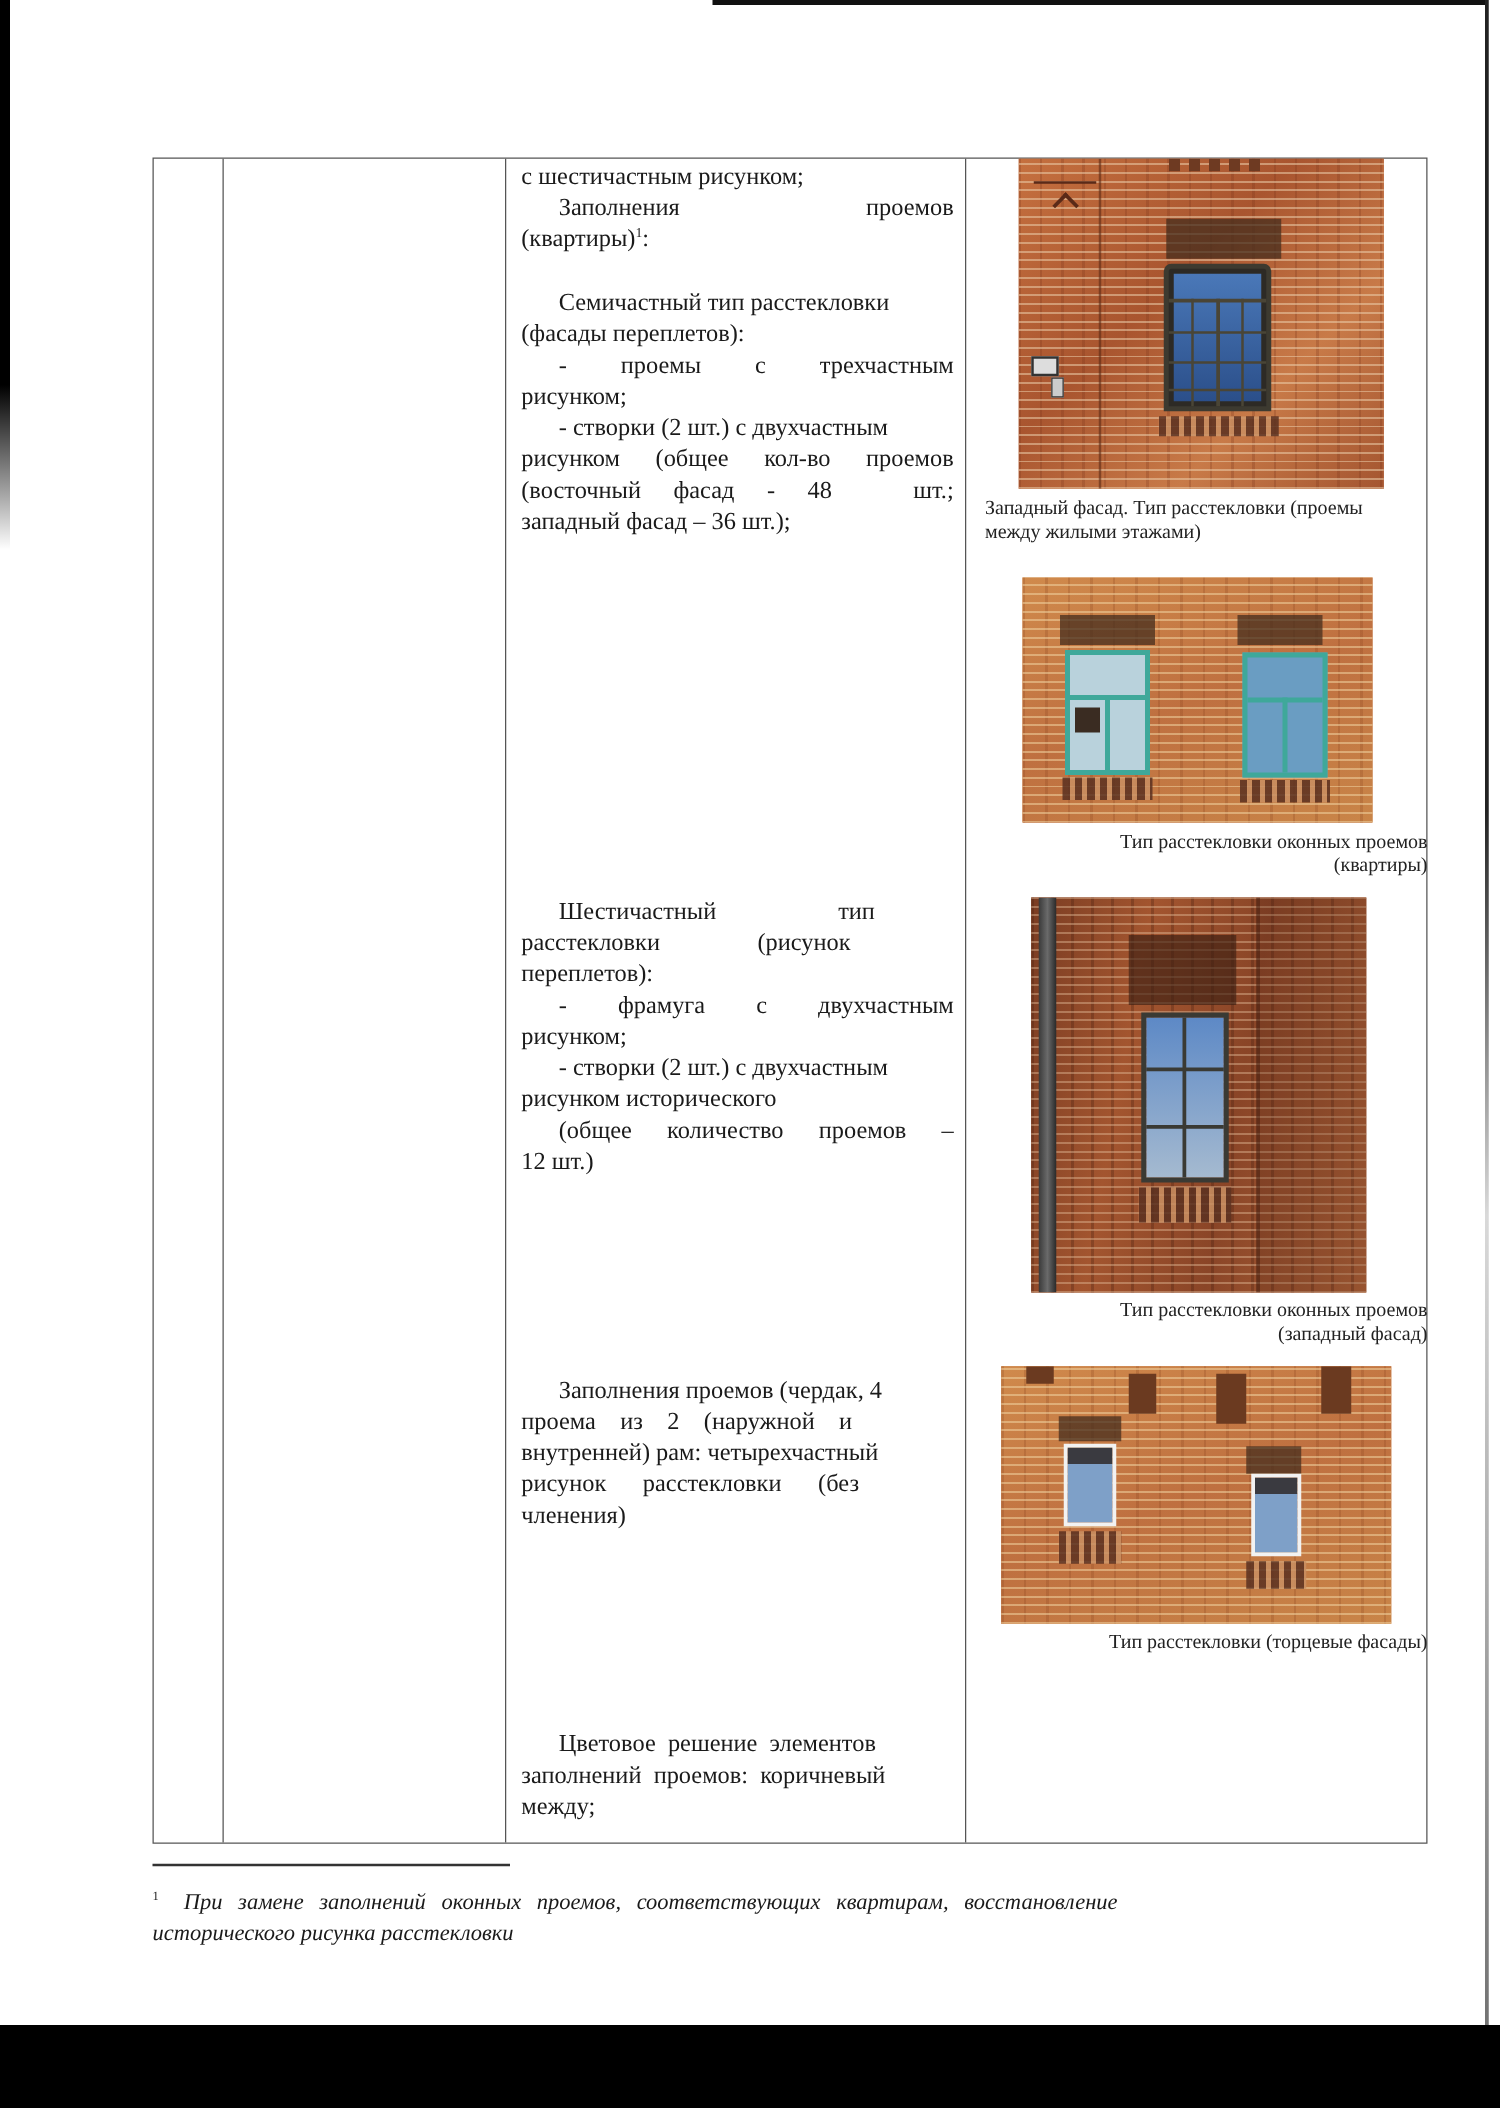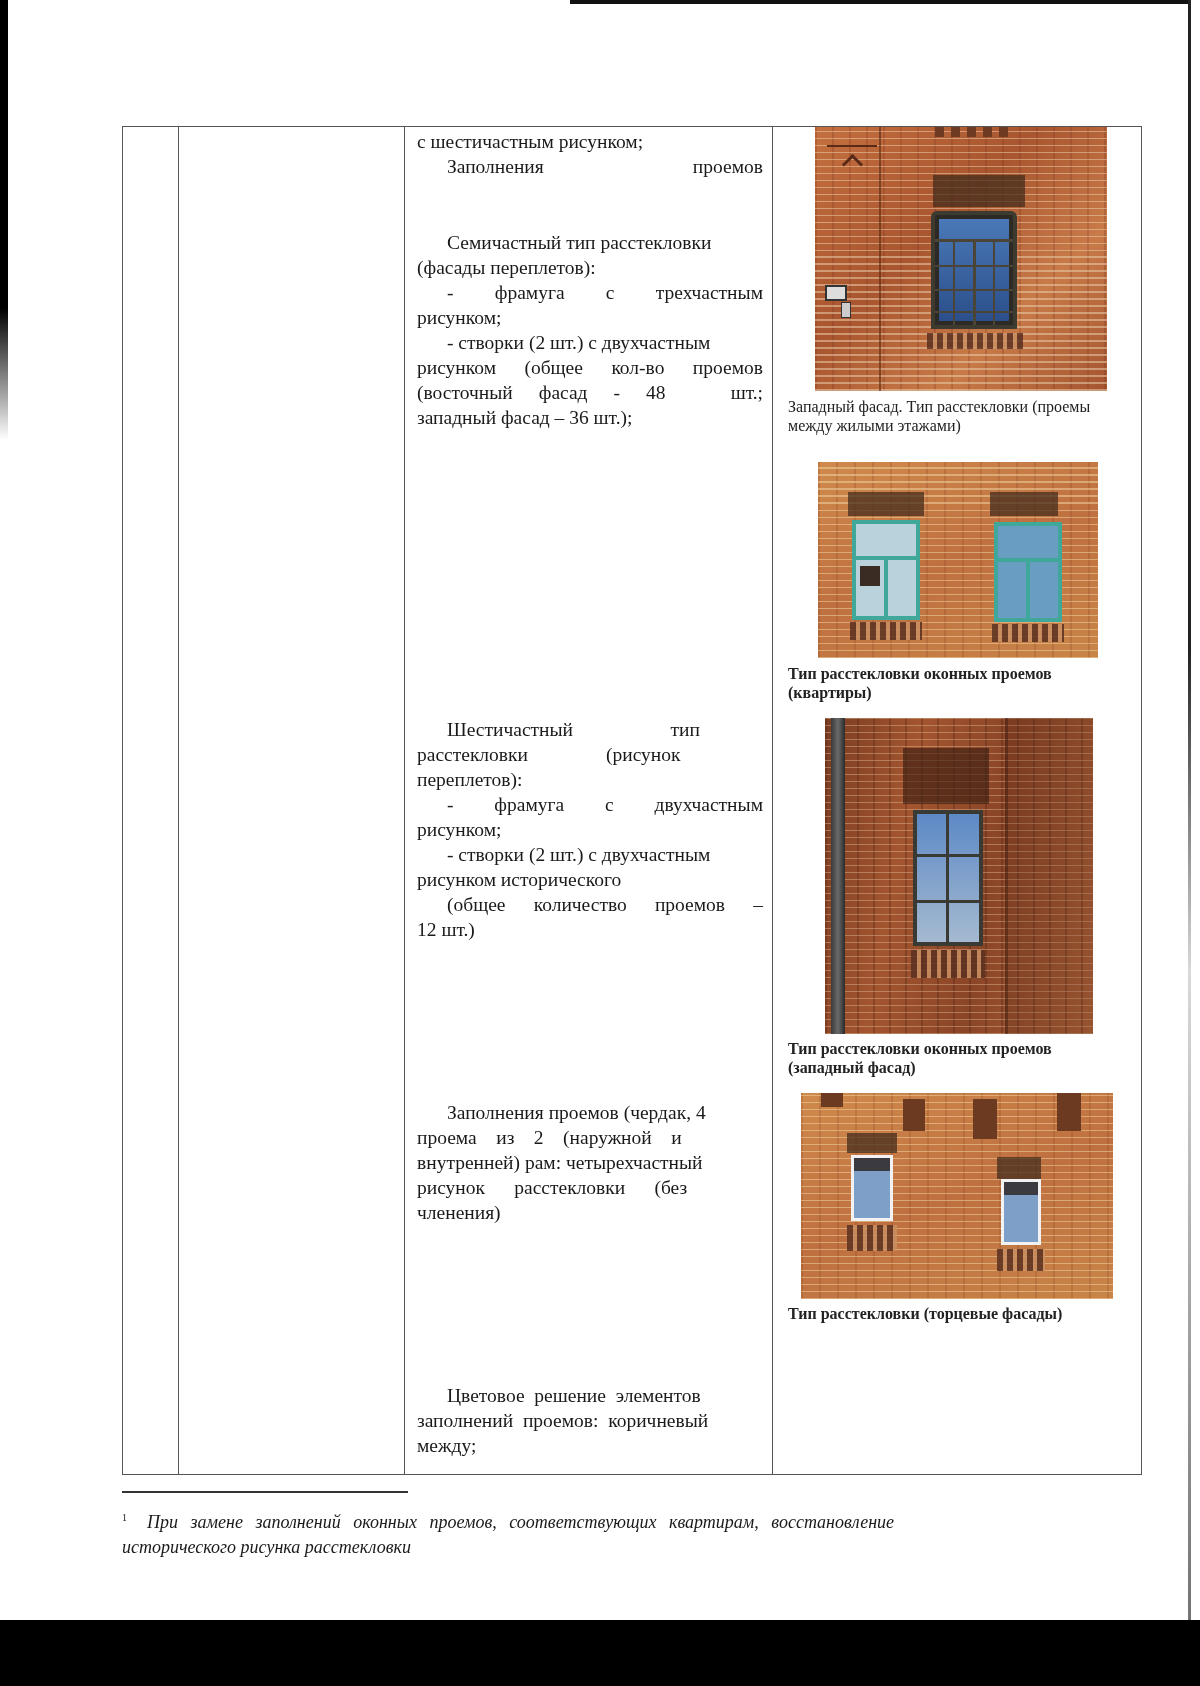--- a/index.html
+++ b/index.html
@@ -28,21 +28,21 @@
 
   .para { position: absolute; left: 12px; width: 346px; font-size: 19.5px; line-height: 25px;
     text-align: justify; text-align-last: left; }
   .para p { margin: 0; }
   .ind { text-indent: 30px; }
   .jl { text-align-last: justify; }
   sup { font-size: 11px; line-height: 0; }
 
   .photo { position: absolute; overflow: hidden; }
   .caption { position: absolute; font-size: 16px; line-height: 19px; color: #222; }
-  .caption.center { text-align: left; font-weight: bold; }
+  .caption.center { text-align: right; }
 
   
   .brick {
     background-color: #b8643a;
     background-image:
       repeating-linear-gradient(0deg, rgba(235,205,170,0.55) 0px, rgba(235,205,170,0.55) 1.5px, transparent 1.5px, transparent 7px),
       repeating-linear-gradient(90deg, rgba(120,50,25,0.25) 0px, rgba(120,50,25,0.25) 2px, transparent 2px, transparent 17px),
       linear-gradient(135deg, #c5703f, #a9552f 40%, #c87a48 70%, #a45530);
   }
   .brick.dark {
@@ -82,26 +82,27 @@
   <div class="col col-2"></div>
 
   <div class="col col-3">
 
     <div class="para" style="top:2px;">
       <p>с шестичастным рисунком;</p>
       <p class="ind" style="display:flex; justify-content:space-between;">
         <span>Заполнения</span>
         <span>проемов</span>
       </p>
+      <p><span>(квартиры)</span><sup>1</sup><span>:</span></p>
     </div>
 
     <div class="para" style="top:103px;">
       <p class="ind">Семичастный тип расстекловки</p>
       <p>(фасады переплетов):</p>
-      <p class="ind jl" style="white-space:pre;">-  фрамуга  с  трехчастным</p>
+      <p class="ind jl" style="white-space:pre;">-  проемы  с  трехчастным</p>
       <p>рисунком;</p>
       <p class="ind">- створки (2 шт.) с двухчастным</p>
       <p class="jl">рисунком (общее кол-во проемов</p>
       <p class="jl" style="white-space:pre;">(восточный  фасад  -  48     шт.;</p>
       <p>западный фасад – 36 шт.);</p>
     </div>
 
     <div class="para" style="top:590px;">
       <p class="ind" style="white-space:pre;">Шестичастный                    тип</p>
       <p style="white-space:pre;">расстекловки                (рисунок</p>

